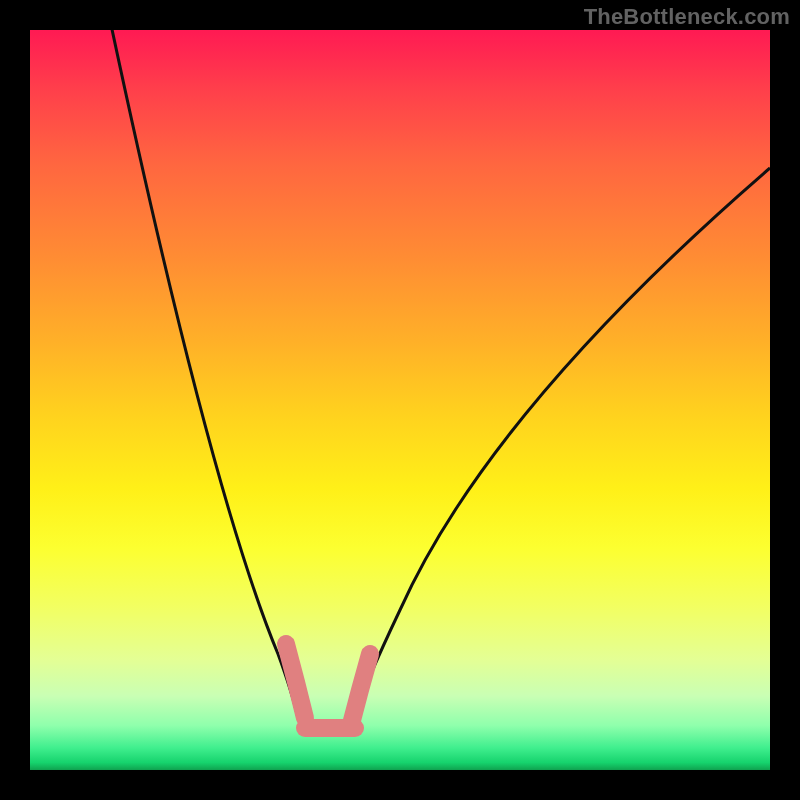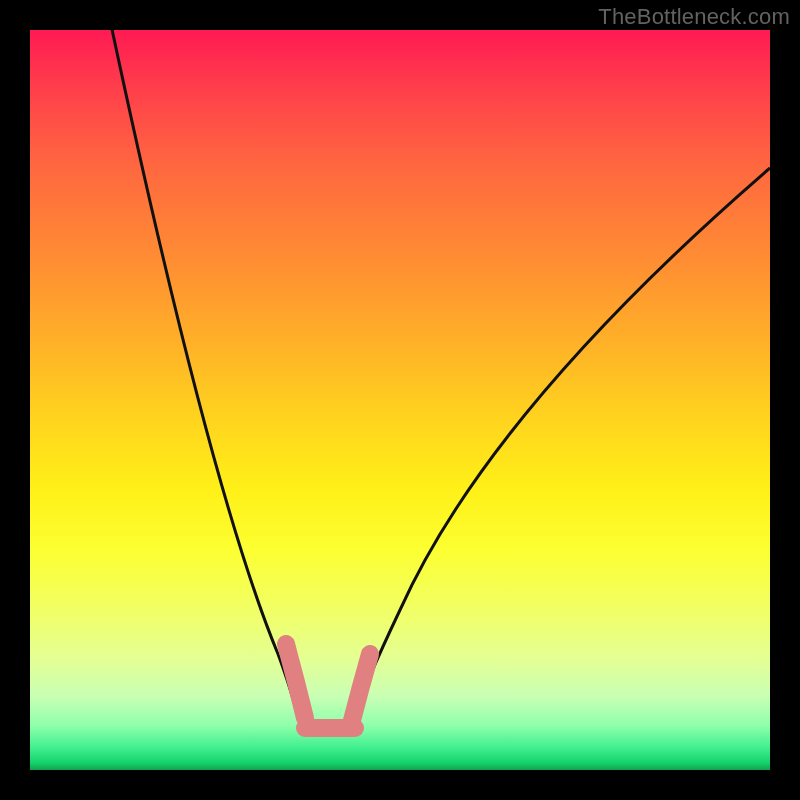--- a/index.html
+++ b/index.html
@@ -9,21 +9,21 @@
     width: 800px;
     height: 800px;
     background: #000;
   }
   .watermark {
     position: absolute;
     top: 4px;
     right: 10px;
     font-family: Arial, sans-serif;
     font-size: 22px;
-    font-weight: 400;
+    font-weight: 700;
     color: #626262;
     letter-spacing: 0.2px;
     z-index: 10;
   }
   .plot-area {
     position: absolute;
     left: 30px;
     top: 30px;
     width: 740px;
     height: 740px;

